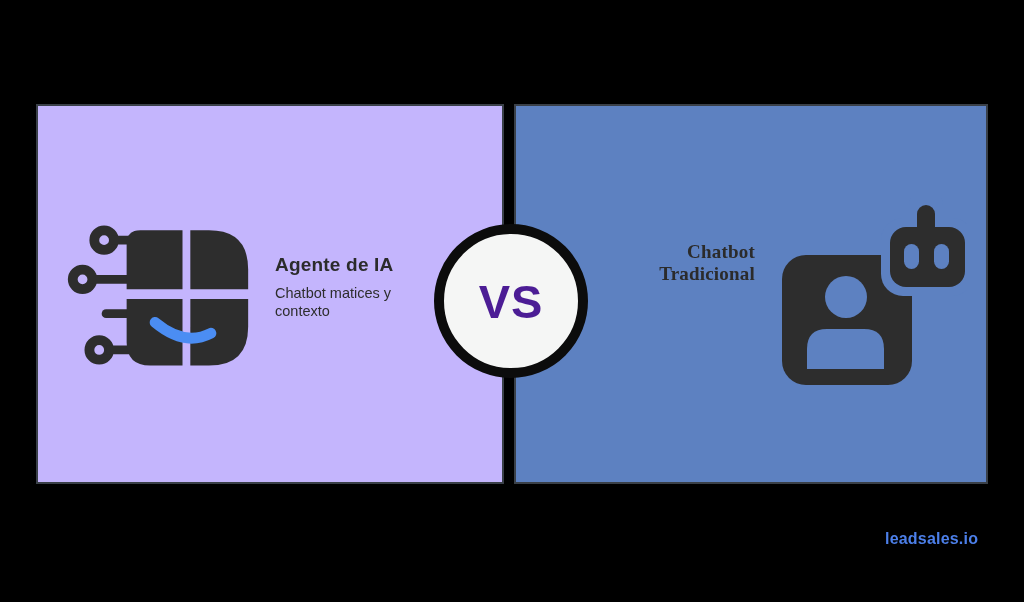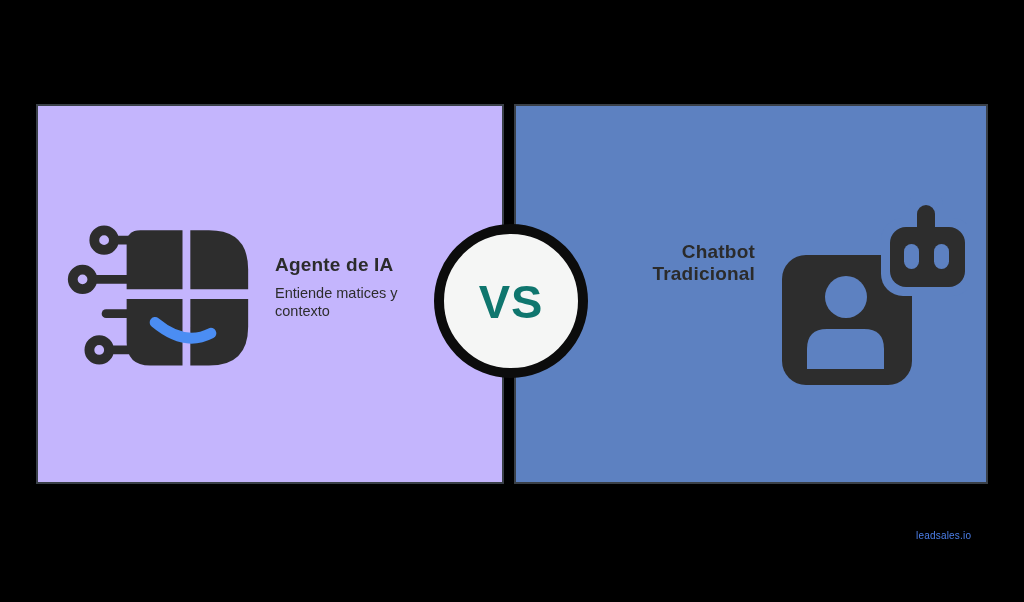--- a/index.html
+++ b/index.html
@@ -17,41 +17,41 @@
   .panel-right { left:514px; width:474px; background:#5d81c1; }
 
   .vs-badge {
     position:absolute; left:434px; top:224px;
     width:154px; height:154px; border-radius:50%;
     background:#f5f6f5; border:10px solid #0c0c0c;
     display:flex; align-items:center; justify-content:center;
     z-index:5;
   }
   .vs-badge span {
-    font-size:47px; font-weight:bold; color:#0f766e; letter-spacing:1px;
+    font-size:47px; font-weight:bold; color:#4c1d95; letter-spacing:1px;
   }
 
   .text-block { position:absolute; color:#2d2d2d; }
   .tb-left  { left:237px; top:148px; width:170px; text-align:left; }
-  .tb-right { right:231px; top:135px; width:150px; text-align:right; }
+  .tb-right { right:231px; top:135px; width:150px; text-align:right;font-family:Liberation Serif, serif; }
   .tb-title {
     font-size:19px; font-weight:bold; line-height:1.17; color:#2b2b2b;
     letter-spacing:0.2px;
   }
   .tb-desc {
     margin-top:9px; font-size:14.5px; line-height:1.22; color:#2d2d2d;
   }
   .tb-left  .tb-desc { width:140px; }
 
   .icon-ai      { position:absolute; left:22px;  top:112px; width:196px; height:158px; }
   .icon-chatbot { position:absolute; left:261px; top:91px;  width:190px; height:190px; }
 
   .brand {
-    position:absolute; left:916px; top:530px;
-    font-size:10px; font-weight:normal; color:#4c7fe9; letter-spacing:0.2px;
+    position:absolute; left:885px; top:530px;
+    font-size:16px; font-weight:bold; color:#4c7fe9; letter-spacing:0.2px;
   }
 </style>
 </head>
 <body>
 
 <div class="canvas">
 
   <div class="panel panel-left">
 
     <svg class="icon-ai" viewBox="0 0 200 160" aria-hidden="true">
@@ -68,21 +68,21 @@
       <path d="M68,26 Q68,12 82,12 H125 V72 H68 Z" fill="#2d2d2d"></path>
       <path d="M133,12 H152 Q192,12 192,52 V72 H133 Z" fill="#2d2d2d"></path>
       <path d="M68,82 H125 V150 H92 Q68,150 68,126 Z" fill="#2d2d2d"></path>
       <path d="M133,82 H192 V110 Q192,150 152,150 H133 Z" fill="#2d2d2d"></path>
 
       <path d="M97,106 Q127,131 154,117" fill="none" stroke="#4b8df3" stroke-width="11" stroke-linecap="round"></path>
     </svg>
 
     <div class="text-block tb-left">
       <div class="tb-title">Agente de IA</div>
-      <div class="tb-desc">Entiende matices y contexto</div>
+      <div class="tb-desc">Chatbot matices y contexto</div>
     </div>
   </div>
 
   <div class="panel panel-right">
 
     <div class="text-block tb-right">
       <div class="tb-title">Chatbot Tradicional</div>
     </div>
 
     <svg class="icon-chatbot" viewBox="0 0 190 190" aria-hidden="true">

